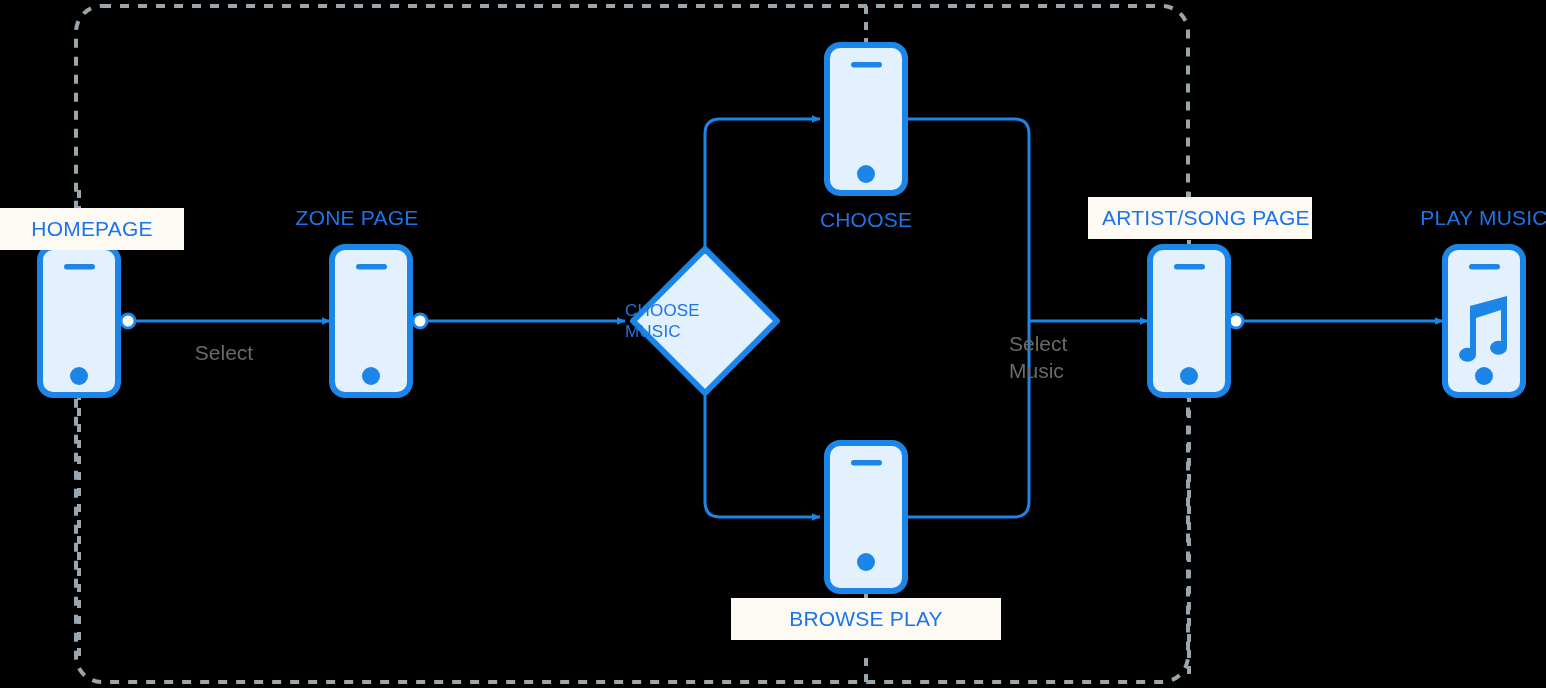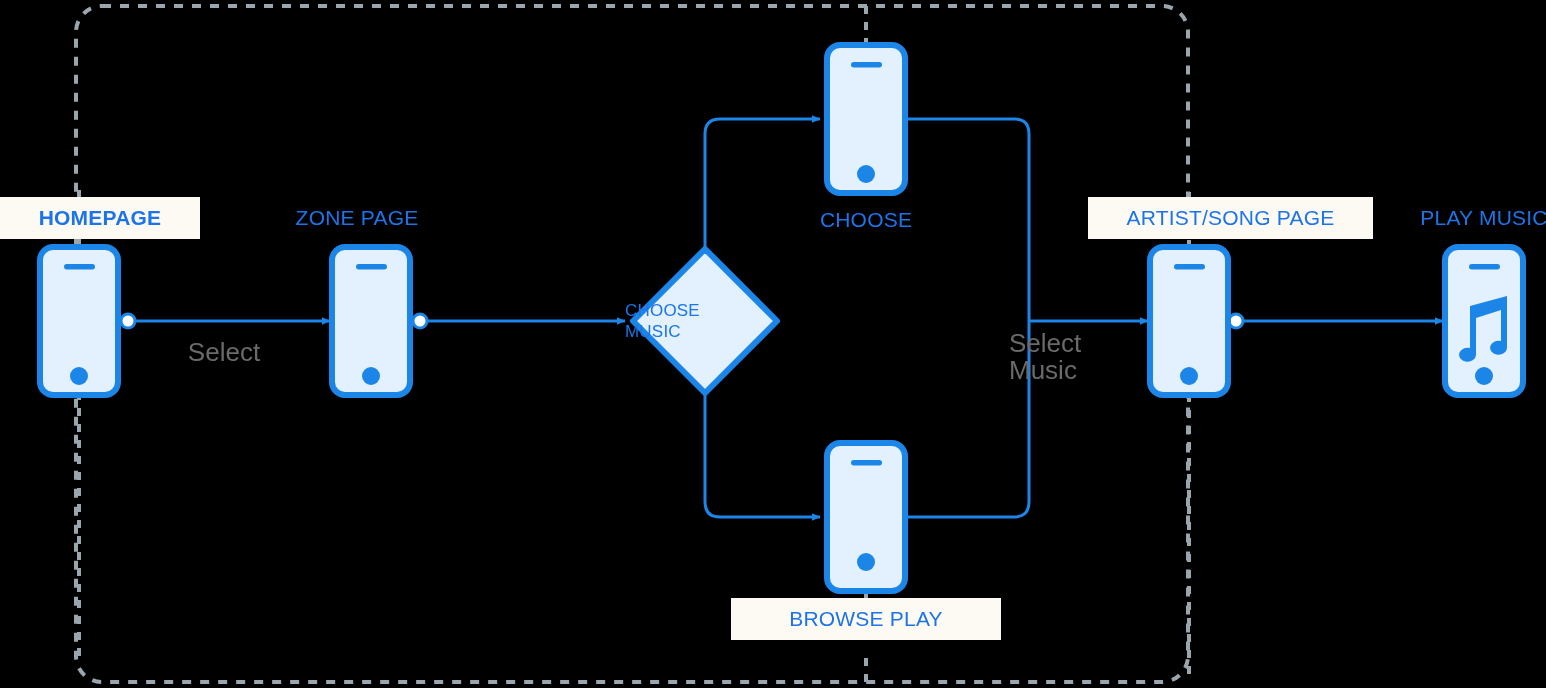--- a/index.html
+++ b/index.html
@@ -33,21 +33,21 @@
     text-align: center;
     font-family: "Liberation Sans", sans-serif;
   }
   .node-label.boxed {
     background: #fdfaf4;
     padding: 8px 14px;
   }
   .edge-label {
     position: absolute;
     color: #6a6a6a;
-    font-size: 26px;
+    font-size: 21px;
     line-height: 27px;
     white-space: nowrap;
     text-align: center;
     font-family: "Liberation Sans", sans-serif;
   }
   .diamond-label {
     position: absolute;
     color: #1c74e8;
     font-size: 17px;
     line-height: 21px;
@@ -155,42 +155,42 @@
       <rect x="1445" y="247" width="78" height="148" rx="13" ry="13" fill="#e3f0fd" stroke="#1c86e8" stroke-width="6"></rect>
       <rect x="1469" y="264" width="31" height="5.5" rx="2.75" fill="#1c86e8"></rect>
       <g fill="#1c86e8">
         <path d="M1470,306 L1470,348 A8.5,7 0 1 0 1476,355 L1476,318 L1501,310 L1501,341
                  A8.5,7 0 1 0 1507,348 L1507,296 Z"></path>
       </g>
       <circle cx="1484" cy="376" r="9" fill="#1c86e8"></circle>
     </g>
   </svg>
 
-  <div class="node-label boxed" style="left:0px; top:197px; width:200px; box-sizing:border-box;font-weight:bold;">
+  <div class="node-label boxed" style="left:0px; top:208px; width:184px; box-sizing:border-box;">
     <span>HOMEPAGE</span>
   </div>
 
   <div class="node-label" style="left:277px; top:205px; width:160px;">
     <span>ZONE PAGE</span>
   </div>
 
   <div class="diamond-label" style="left:625px; top:300px; width:160px;">
     <div>CHOOSE</div>
     <div>MUSIC</div>
   </div>
 
   <div class="node-label" style="left:786px; top:207px; width:160px;">
     <span>CHOOSE</span>
   </div>
 
   <div class="node-label boxed" style="left:731px; top:598px; width:270px; box-sizing:border-box;">
     <div>BROWSE PLAY</div>
   </div>
 
-  <div class="node-label boxed" style="left:1088px; top:197px; width:285px; box-sizing:border-box;">
+  <div class="node-label boxed" style="left:1088px; top:197px; width:224px; box-sizing:border-box;">
     <span>ARTIST/SONG PAGE</span>
   </div>
 
   <div class="node-label" style="left:1404px; top:205px; width:160px;">
     <span>PLAY MUSIC</span>
   </div>
 
   <div class="edge-label" style="left:144px; top:339px; width:160px;">
     <div>Select</div>
   </div>

